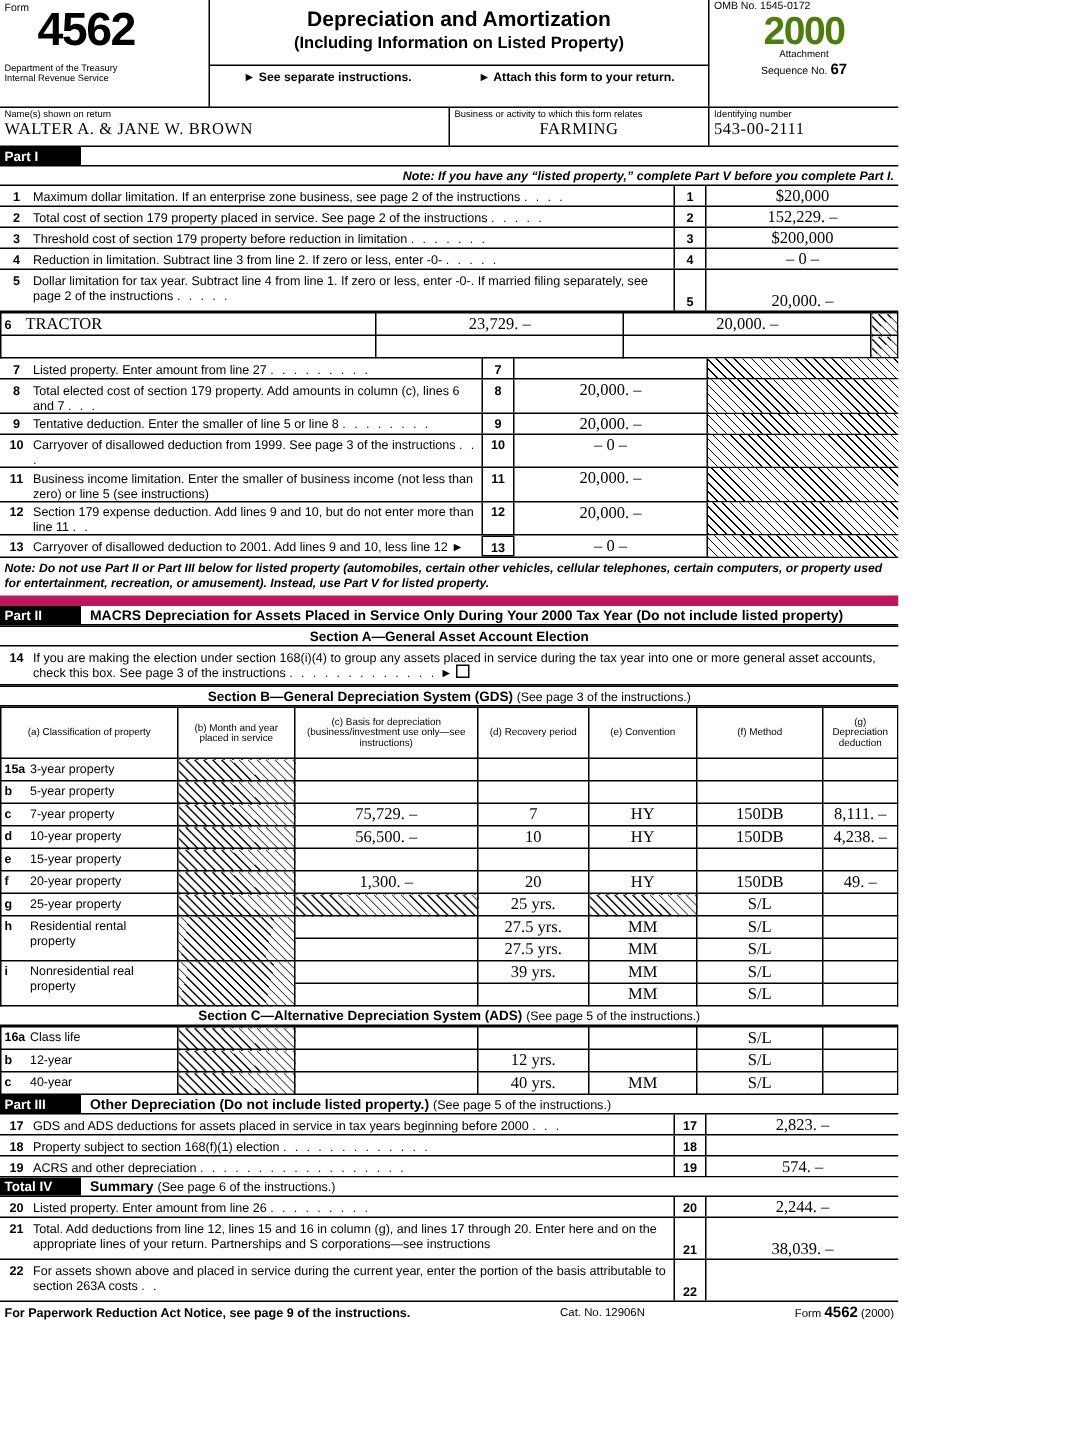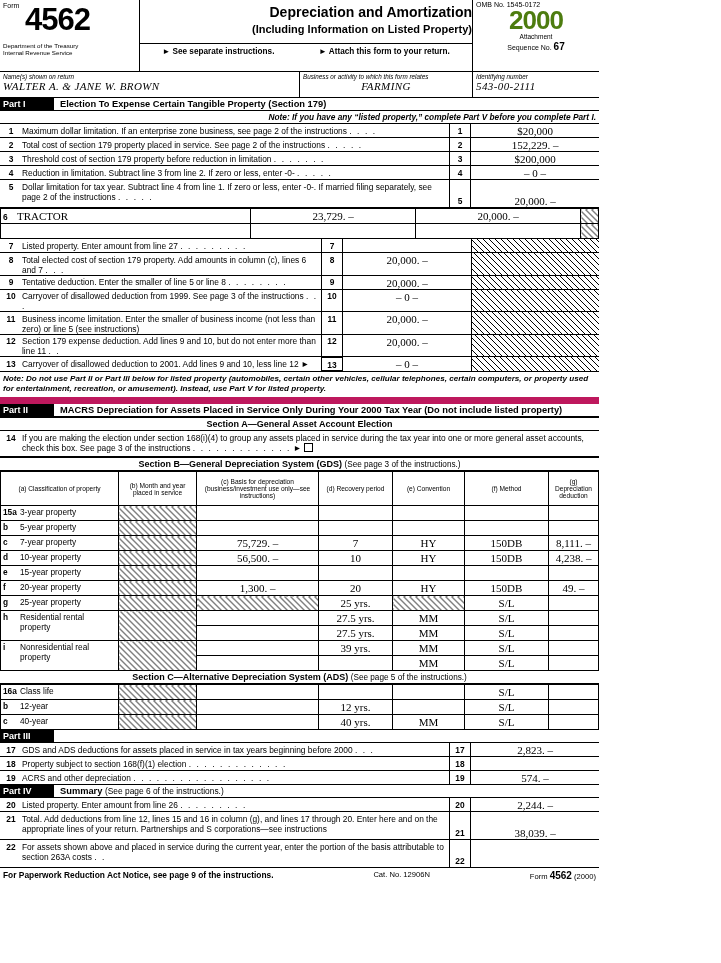--- a/index.html
+++ b/index.html
@@ -51,21 +51,21 @@
     font-weight: bold;
     letter-spacing: -1px;
     line-height: 30px;
     margin-left: 22px;
     margin-top: -4px;
   }
   .dept { font-size: 6.2px; line-height: 7.4px; margin-top: 7px; }
   .hdr-mid {
     flex: 1;
     border-right: 1.6px solid #000;
-    text-align: right;
+    text-align: center;
     padding-top: 4px;
     position: relative;
   }
   .title1 { font-size: 14px; font-weight: bold; }
   .title2 { font-size: 11px; font-weight: bold; margin-top: 3px; }
   .seeinstr {
     display: flex;
     justify-content: space-around;
     font-size: 8.2px;
     font-weight: bold;
@@ -80,21 +80,21 @@
     font-weight: bold;
     letter-spacing: -1px;
     line-height: 25px;
     color: #4d7c0f;
   }
   .attach { font-size: 6.5px; line-height: 8px; }
   .seqno { font-size: 7px; }
   .seqno b { font-size: 10px; }
 
   
-  .namerow { display: flex; border-bottom: 1.6px solid #000; height: 26px; font-style: italic; }
+  .namerow { display: flex; border-bottom: 1.6px solid #000; height: 26px; }
   .nm-a { width: 300px; border-right: 1px solid #000; padding: 1px 3px; }
   .nm-b { flex: 1; border-right: 1px solid #000; padding: 1px 3px; }
   .nm-c { width: 126px; padding: 1px 3px; }
   .tiny { font-size: 6.3px; }
 
   
   .partbar {
     display: flex;
     align-items: stretch;
     border-bottom: 1px solid #000;
@@ -196,21 +196,20 @@
       <div class="hand" style="text-align:center">FARMING</div>
     </div>
     <div class="nm-c">
       <div class="tiny">Identifying number</div>
       <div class="hand">543-00-2111</div>
     </div>
   </div>
 
   <div class="partbar">
     <div class="parttag">Part I</div>
-    <div class="parttxt">Election To Expense Certain Tangible Property (Section 179)</div>
   </div>
   <div class="notebar">Note: If you have any “listed property,” complete Part V before you complete Part I.</div>
 
   <div>
     <div class="line">
       <div class="lno">1</div>
       <div class="ltxt"><span>Maximum dollar limitation. If an enterprise zone business, see page 2 of the instructions</span> <span class="dots">. . . .</span></div>
       <div class="lbox">1</div>
       <div class="lamt">$20,000</div>
     </div>
@@ -471,20 +470,23 @@
       <td>40 yrs.</td>
       <td>MM</td>
       <td>S/L</td>
       <td></td>
     </tr>
   </tbody>
     </table>
 
   <div class="partbar">
     <div class="parttag">Part III</div>
+    <div class="parttxt">
+      <span>Other Depreciation (Do not include listed property.)</span>&nbsp;<span style="font-weight:normal;font-size:8.4px">(See page 5 of the instructions.)</span>
+    </div>
   </div>
 
   <div class="line">
     <div class="lno">17</div>
     <div class="ltxt"><span>GDS and ADS deductions for assets placed in service in tax years beginning before 2000</span> <span class="dots">. . .</span></div>
     <div class="lbox">17</div>
     <div class="lamt">2,823. –</div>
   </div>
   <div class="line">
     <div class="lno">18</div>
@@ -493,21 +495,21 @@
     <div class="lamt"></div>
   </div>
   <div class="line" style="border-bottom:1.6px solid #000">
     <div class="lno">19</div>
     <div class="ltxt"><span>ACRS and other depreciation</span> <span class="dots">. . . . . . . . . . . . . . . . . .</span></div>
     <div class="lbox">19</div>
     <div class="lamt">574. –</div>
   </div>
 
   <div class="partbar">
-    <div class="parttag">Part IV</div>
+    <div class="parttag">Total IV</div>
     <div class="parttxt">
       <span>Summary</span>&nbsp;<span style="font-weight:normal;font-size:8.4px">(See page 6 of the instructions.)</span>
     </div>
   </div>
 
   <div class="line">
     <div class="lno">20</div>
     <div class="ltxt"><span>Listed property. Enter amount from line 26</span> <span class="dots">. . . . . . . . .</span></div>
     <div class="lbox">20</div>
     <div class="lamt">2,244. –</div>

